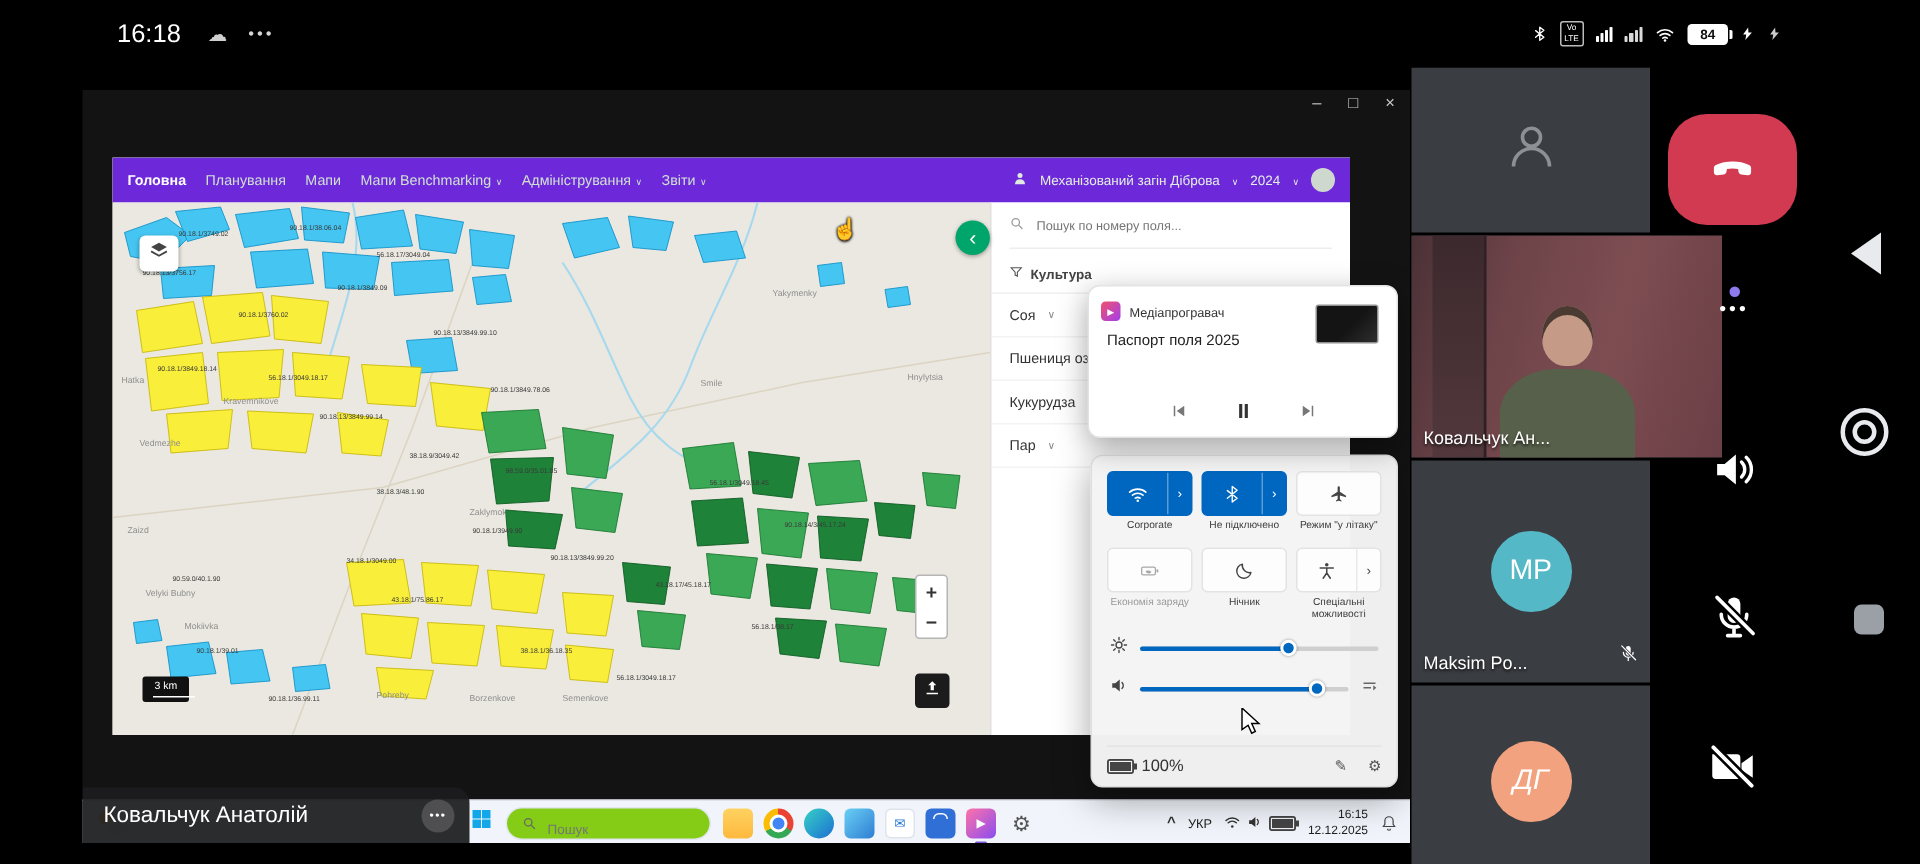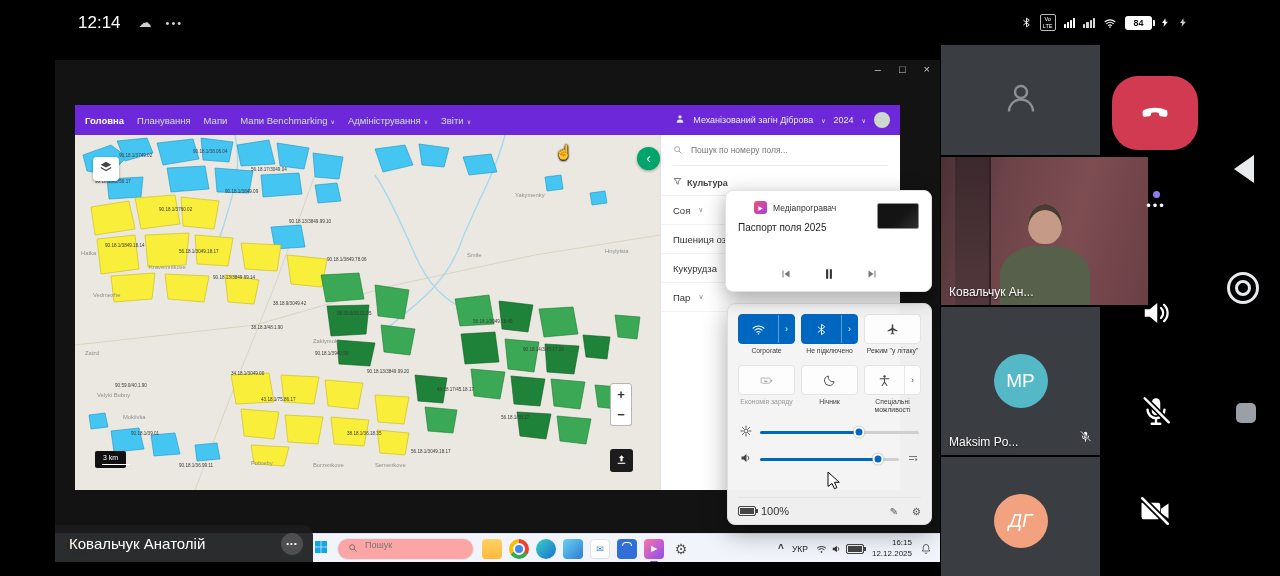--- a/index.html
+++ b/index.html
@@ -63,21 +63,21 @@
   .search-input{border:none;outline:none;font-size:8.5px;color:#333;width:100%;background:transparent;font-family:"Liberation Sans",sans-serif;}
   .filter-row{display:flex;align-items:center;gap:5px;padding:11px 12px 7px;font-size:9px;font-weight:bold;color:#444;border-bottom:1px solid #f0f0f0;}
   .crop-row{display:flex;align-items:center;padding:0 12px;height:28px;border-bottom:1px solid #f3f3f3;font-size:9.5px;color:#333;}
   .crop-caret{margin-left:8px;color:#888;font-size:7px;}
   .crop-caret::before{content:"∨";}
   .back-circle{position:absolute;left:562px;top:42px;width:23px;height:23px;border-radius:50%;background:#00a56b;color:#fff;display:flex;align-items:center;justify-content:center;font-size:14px;box-shadow:0 1px 3px rgba(0,0,0,.35);z-index:5;}
   .back-circle::before{content:"‹";margin-top:-2px;}
 
   
   .media-popup{position:absolute;left:670px;top:130px;width:207px;height:102px;background:#fff;border:1px solid #e3e3e3;border-radius:8px;box-shadow:0 6px 20px rgba(0,0,0,.35);z-index:10;box-sizing:border-box;}
-  .mp-head{display:flex;align-items:center;gap:6px;margin:10px 28px 0;}
+  .mp-head{display:flex;align-items:center;gap:6px;margin:10px 8px 0;}
   .mp-appicon{width:13px;height:13px;border-radius:3px;background:linear-gradient(135deg,#f25268,#a23df0);color:#fff;font-size:6px;display:flex;align-items:center;justify-content:center;}
   .mp-appicon::before{content:"▶";}
   .mp-appname{font-size:8.5px;color:#333;}
   .mp-thumb{position:absolute;right:12px;top:12px;width:40px;height:24px;background:linear-gradient(135deg,#141414 55%,#2e2e2e);border:1px solid #8f8f8f;border-radius:2px;}
   .mp-title{margin:8px 12px 0;font-size:10px;color:#222;}
   .mp-controls{position:absolute;bottom:10px;left:0;right:0;display:flex;justify-content:center;align-items:center;gap:30px;color:#666;}
   .mp-controls svg{display:block;}
 
   
   .qs{position:absolute;left:672px;top:243px;width:205px;height:222px;background:rgba(244,244,244,.98);border:1px solid #dedede;border-radius:8px;box-shadow:0 8px 24px rgba(0,0,0,.35);z-index:9;box-sizing:border-box;}
@@ -104,21 +104,21 @@
 
   
   .cursor-arrow{position:absolute;z-index:50;}
 
   
   .taskbar{position:absolute;left:0;right:0;top:473px;height:29px;background:#f1f5fb;border-top:1px solid #dfe5ee;z-index:6;}
   .tb-weather{position:absolute;left:10px;top:5px;width:20px;height:18px;}
   .tb-weather .sun{position:absolute;left:1px;top:1px;width:10px;height:10px;border-radius:50%;background:#f7b733;}
   .tb-weather .cloud{position:absolute;right:0;bottom:1px;width:13px;height:8px;border-radius:6px;background:#dfe7f0;box-shadow:-3px -2px 0 -1px #eef3f8;}
   .tb-center{position:absolute;left:258px;top:0;height:29px;display:flex;align-items:center;gap:8px;}
-  .tb-search{display:flex;align-items:flex-start;gap:5px;background:#fca5a5;border:1px solid #e2e6ee;border-radius:13px;height:20px;padding:0 10px;width:115px;}
+  .tb-search{display:flex;align-items:flex-end;gap:5px;background:#84cc16;border:1px solid #e2e6ee;border-radius:13px;height:20px;padding:0 10px;width:115px;}
   .tb-search input{border:none;outline:none;font-size:9px;color:#555;width:100%;background:transparent;font-family:"Liberation Sans",sans-serif;}
   .tb-ic{width:20px;height:20px;border-radius:4px;display:flex;align-items:center;justify-content:center;position:relative;font-size:9px;color:#fff;}
   .tb-ic.active::after{content:"";position:absolute;bottom:-4px;left:6px;right:6px;height:2px;border-radius:2px;background:#7a54d8;}
   .tb-folder{background:linear-gradient(#ffd261,#fdb93d);}
   .tb-chrome{border-radius:50%;background:conic-gradient(#ea4335 0 33%,#34a853 0 66%,#fbbc05 0 100%);}
   .tb-chrome::after{content:"";width:8px;height:8px;border-radius:50%;background:#4285f4;border:2px solid #fff;}
   .tb-edge{border-radius:50%;background:linear-gradient(135deg,#35d1c5,#1d6fd3);}
   .tb-photos{background:linear-gradient(135deg,#6ad0f5,#2d7dd2);}
   .tb-mail{background:#fff;border:1px solid #dfe4ec;color:#2b7cd3;box-sizing:border-box;}
   .tb-store{background:#2f6fd6;}
@@ -157,21 +157,21 @@
   .ctl{position:absolute;display:flex;align-items:center;justify-content:center;}
   .nav-back{position:absolute;left:1234px;top:155px;width:0;height:0;border-top:14px solid transparent;border-bottom:14px solid transparent;border-right:20px solid #e8eaed;}
   .nav-home{position:absolute;left:1227px;top:272px;width:26px;height:26px;border:3px solid #e8eaed;border-radius:50%;box-sizing:content-box;}
   .nav-home::after{content:"";position:absolute;left:50%;top:50%;transform:translate(-50%,-50%);width:10px;height:10px;border-radius:50%;border:3px solid #e8eaed;}
   .nav-recents{position:absolute;left:1236px;top:403px;width:20px;height:20px;border-radius:5px;background:#9aa0a6;}
 </style>
 </head>
 <body>
 
 <div class="sb">
-  <span class="sb-time">12:14</span>
+  <span class="sb-time">16:18</span>
   <span class="sb-cloud"></span>
   <span class="sb-dots">•••</span>
   <div class="sb-right">
     <span>
         <svg width="11" height="13" viewBox="0 0 24 24">
           <path d="M6 7.5l12 9.5-6 4.5v-19l6 4.5L6 17" fill="none" stroke="#fff" stroke-width="2" stroke-linejoin="round" stroke-linecap="round"></path>
         </svg>
       </span>
     <span class="volte"><span>Vo</span><br><span>LTE</span></span>
     <span class="sig">

